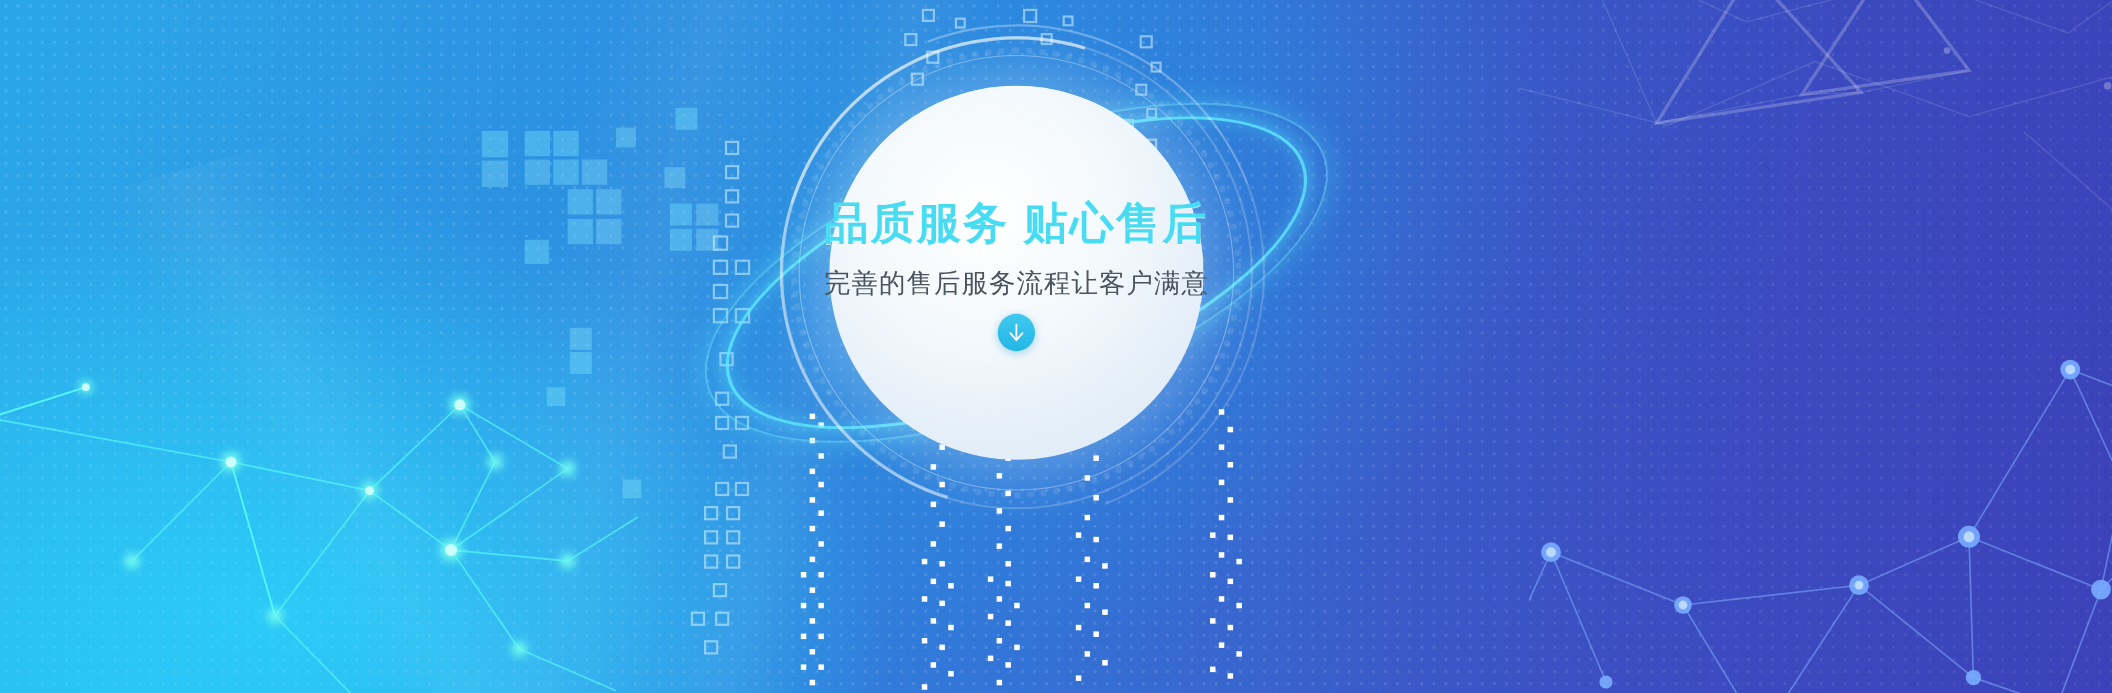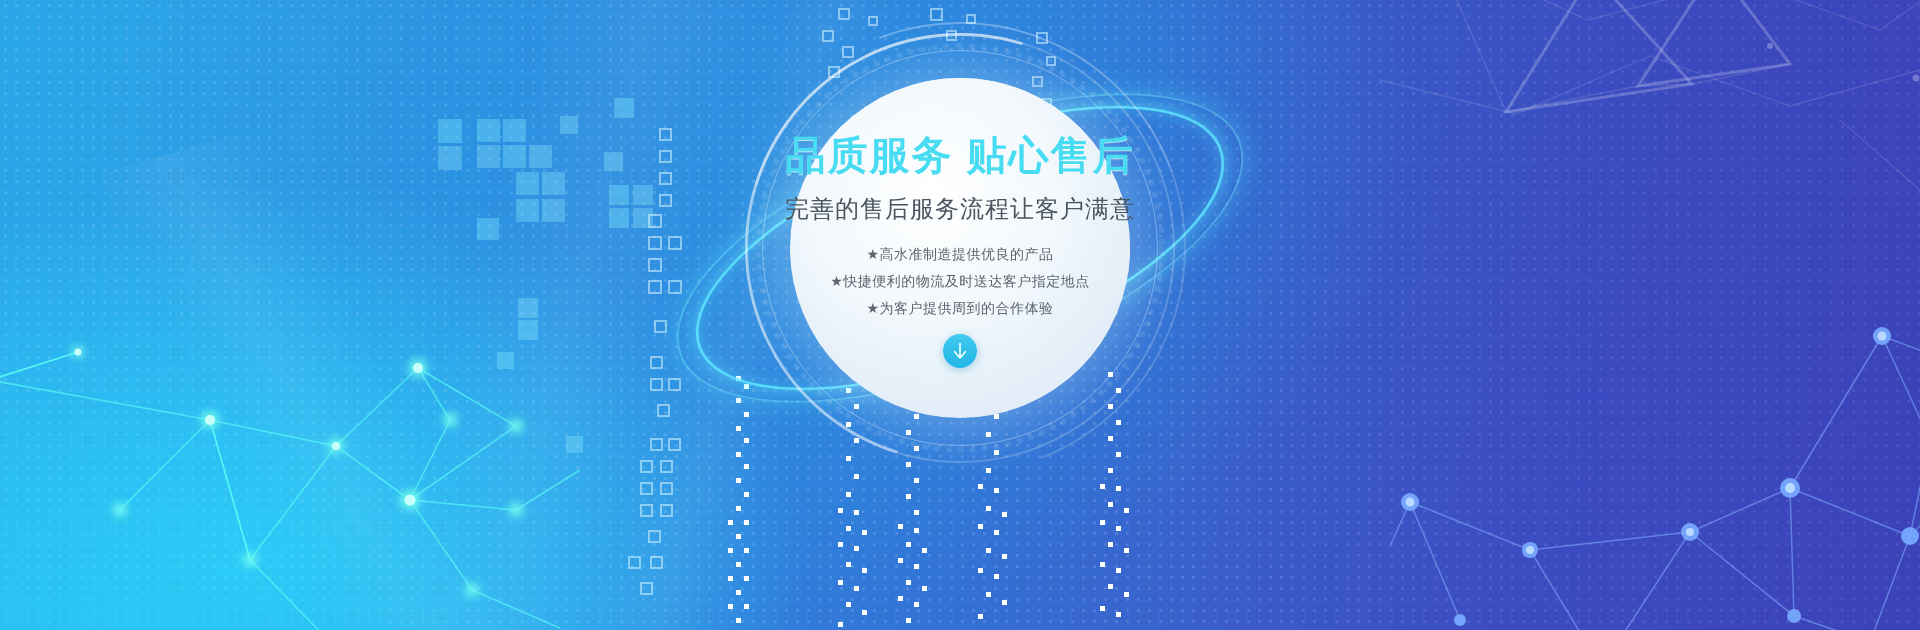--- a/index.html
+++ b/index.html
@@ -69,21 +69,21 @@
 
   
   .mosaic{position:absolute;pointer-events:none;}
   .sq{position:absolute;}
   .sq.fill{background:rgba(120,225,250,.40);}
   .sq.fill2{background:rgba(150,235,252,.32);}
   .sq.out{border:2px solid rgba(215,245,255,.55);}
 
   
   .disc-wrap{
-    position:absolute;left:960px;top:248px;
+    position:absolute;left:924px;top:248px;
     transform:translate(-50%,-50%);
     width:460px;height:460px;text-decoration:underline;
   }
   .disc{
     position:absolute;left:50%;top:50%;transform:translate(-50%,-50%);
     width:340px;height:340px;border-radius:50%;
     background:radial-gradient(circle at 42% 34%, #ffffff 0%, #f2f8fc 42%, #e3eef8 72%, #dbe9f6 100%);
     box-shadow:0 0 46px 16px rgba(255,255,255,.22);
   }
   .ring{
@@ -492,25 +492,20 @@
     <div class="ring ring-2"></div>
     <div class="ring ring-3"></div>
     <div class="ring-tick"></div>
     <div class="disc"></div>
     <div class="orbit-mask"></div>
     <div class="ring ring-1"></div>
 
     <div class="content">
       <div class="title-cn">品质服务 贴心售后</div>
       <div class="subtitle">完善的售后服务流程让客户满意</div>
-      <div class="bullets">
-        <div class="bullet">★高水准制造提供优良的产品</div>
-        <div class="bullet">★快捷便利的物流及时送达客户指定地点</div>
-        <div class="bullet">★为客户提供周到的合作体验</div>
-      </div>
       <div class="arrow-btn">
         <svg width="16" height="18" viewBox="0 0 16 18">
           <path d="M8 1 L8 15.5" stroke="#ffffff" stroke-width="1.6" fill="none"></path>
           <path d="M2.5 9.5 L8 16 L13.5 9.5" stroke="#ffffff" stroke-width="1.6" fill="none" stroke-linecap="round" stroke-linejoin="round"></path>
         </svg>
       </div>
     </div>
   </div>
 
 </div>

